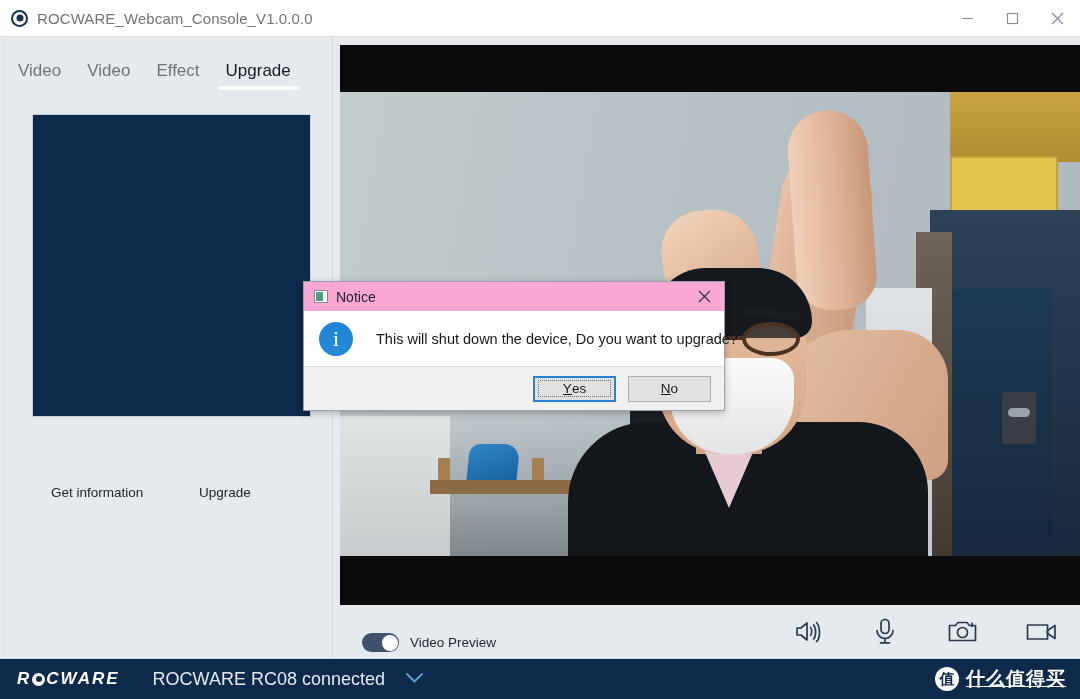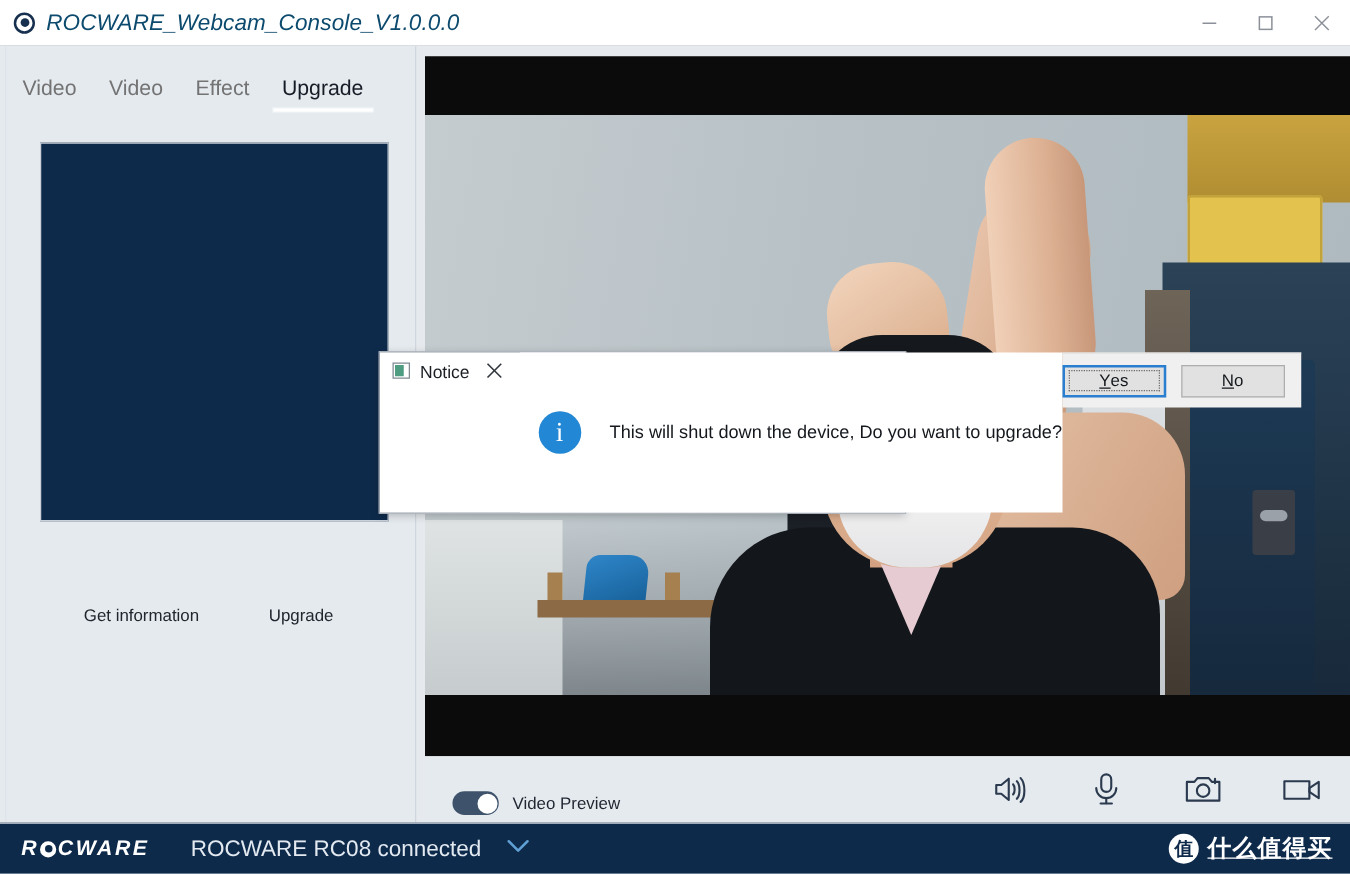--- a/index.html
+++ b/index.html
@@ -31,23 +31,22 @@
     position: relative;
     flex: none;
   }
   .app-icon::after {
     content: ""; position: absolute;
     left: 50%; top: 50%; transform: translate(-50%,-50%);
     width: 7px; height: 7px; border-radius: 50%;
     background: #17304f;
   }
   .title-text {
-    font-size: 18px; color: #0c4a6e; letter-spacing: .1px;
+    font-size: 15px; color: #737373; letter-spacing: .1px;
     white-space: nowrap;
-    font-style: italic;
   }
   .winbtns { margin-left: auto; display: flex; height: 37px; }
   .winbtn {
     width: 45px; height: 37px;
     display: flex; align-items: center; justify-content: center;
     color: #8b9099;
   }
   .winbtn svg { display: block; }
 
   
@@ -77,21 +76,21 @@
     background: #ffffff;
     box-shadow: 0 0 0 1px #f4f7f9;
   }
   .info-panel {
     position: absolute; left: 32px; top: 77px;
     width: 279px; height: 303px;
     background: #0e2a4b;
     border: 1px solid #c9d0d8;
   }
   .side-actions {
-    position: absolute; left: 48px; top: 448px;
+    position: absolute; left: 32px; top: 448px;
     width: 280px; display: flex;
   }
   .side-action {
     font-size: 13.5px; color: #21262e;
     white-space: nowrap;
   }
   .side-action.first { width: 167px; padding-left: 19px; }
   .side-action.second { padding-left: 0px; }
 
   
@@ -341,24 +340,24 @@
   }
   .wm-text {
     margin-left: 7px; color: #ffffff; font-size: 19px; font-weight: bold;
     letter-spacing: 1px; white-space: nowrap; text-decoration: underline;
   }
 
   
   .dialog {
     position: absolute; left: 303px; top: 281px;
     width: 422px; height: 130px;
-    background: #ffffff;
+    background: #f9a8d4;
     border: 1px solid #9aa3ad;
     box-shadow: 0 2px 7px rgba(0,0,0,.25);
-    display: flex; flex-direction: row;
+    display: flex; flex-direction: column;
   }
   .dlg-title {
     height: 29px; display: flex; align-items: center;
     padding: 0 0 0 10px;
     border-bottom: 0;
   }
   .dlg-icon {
     width: 14px; height: 13px; border: 1px solid #7f8a93;
     background: #ffffff; position: relative; flex: none;
   }

